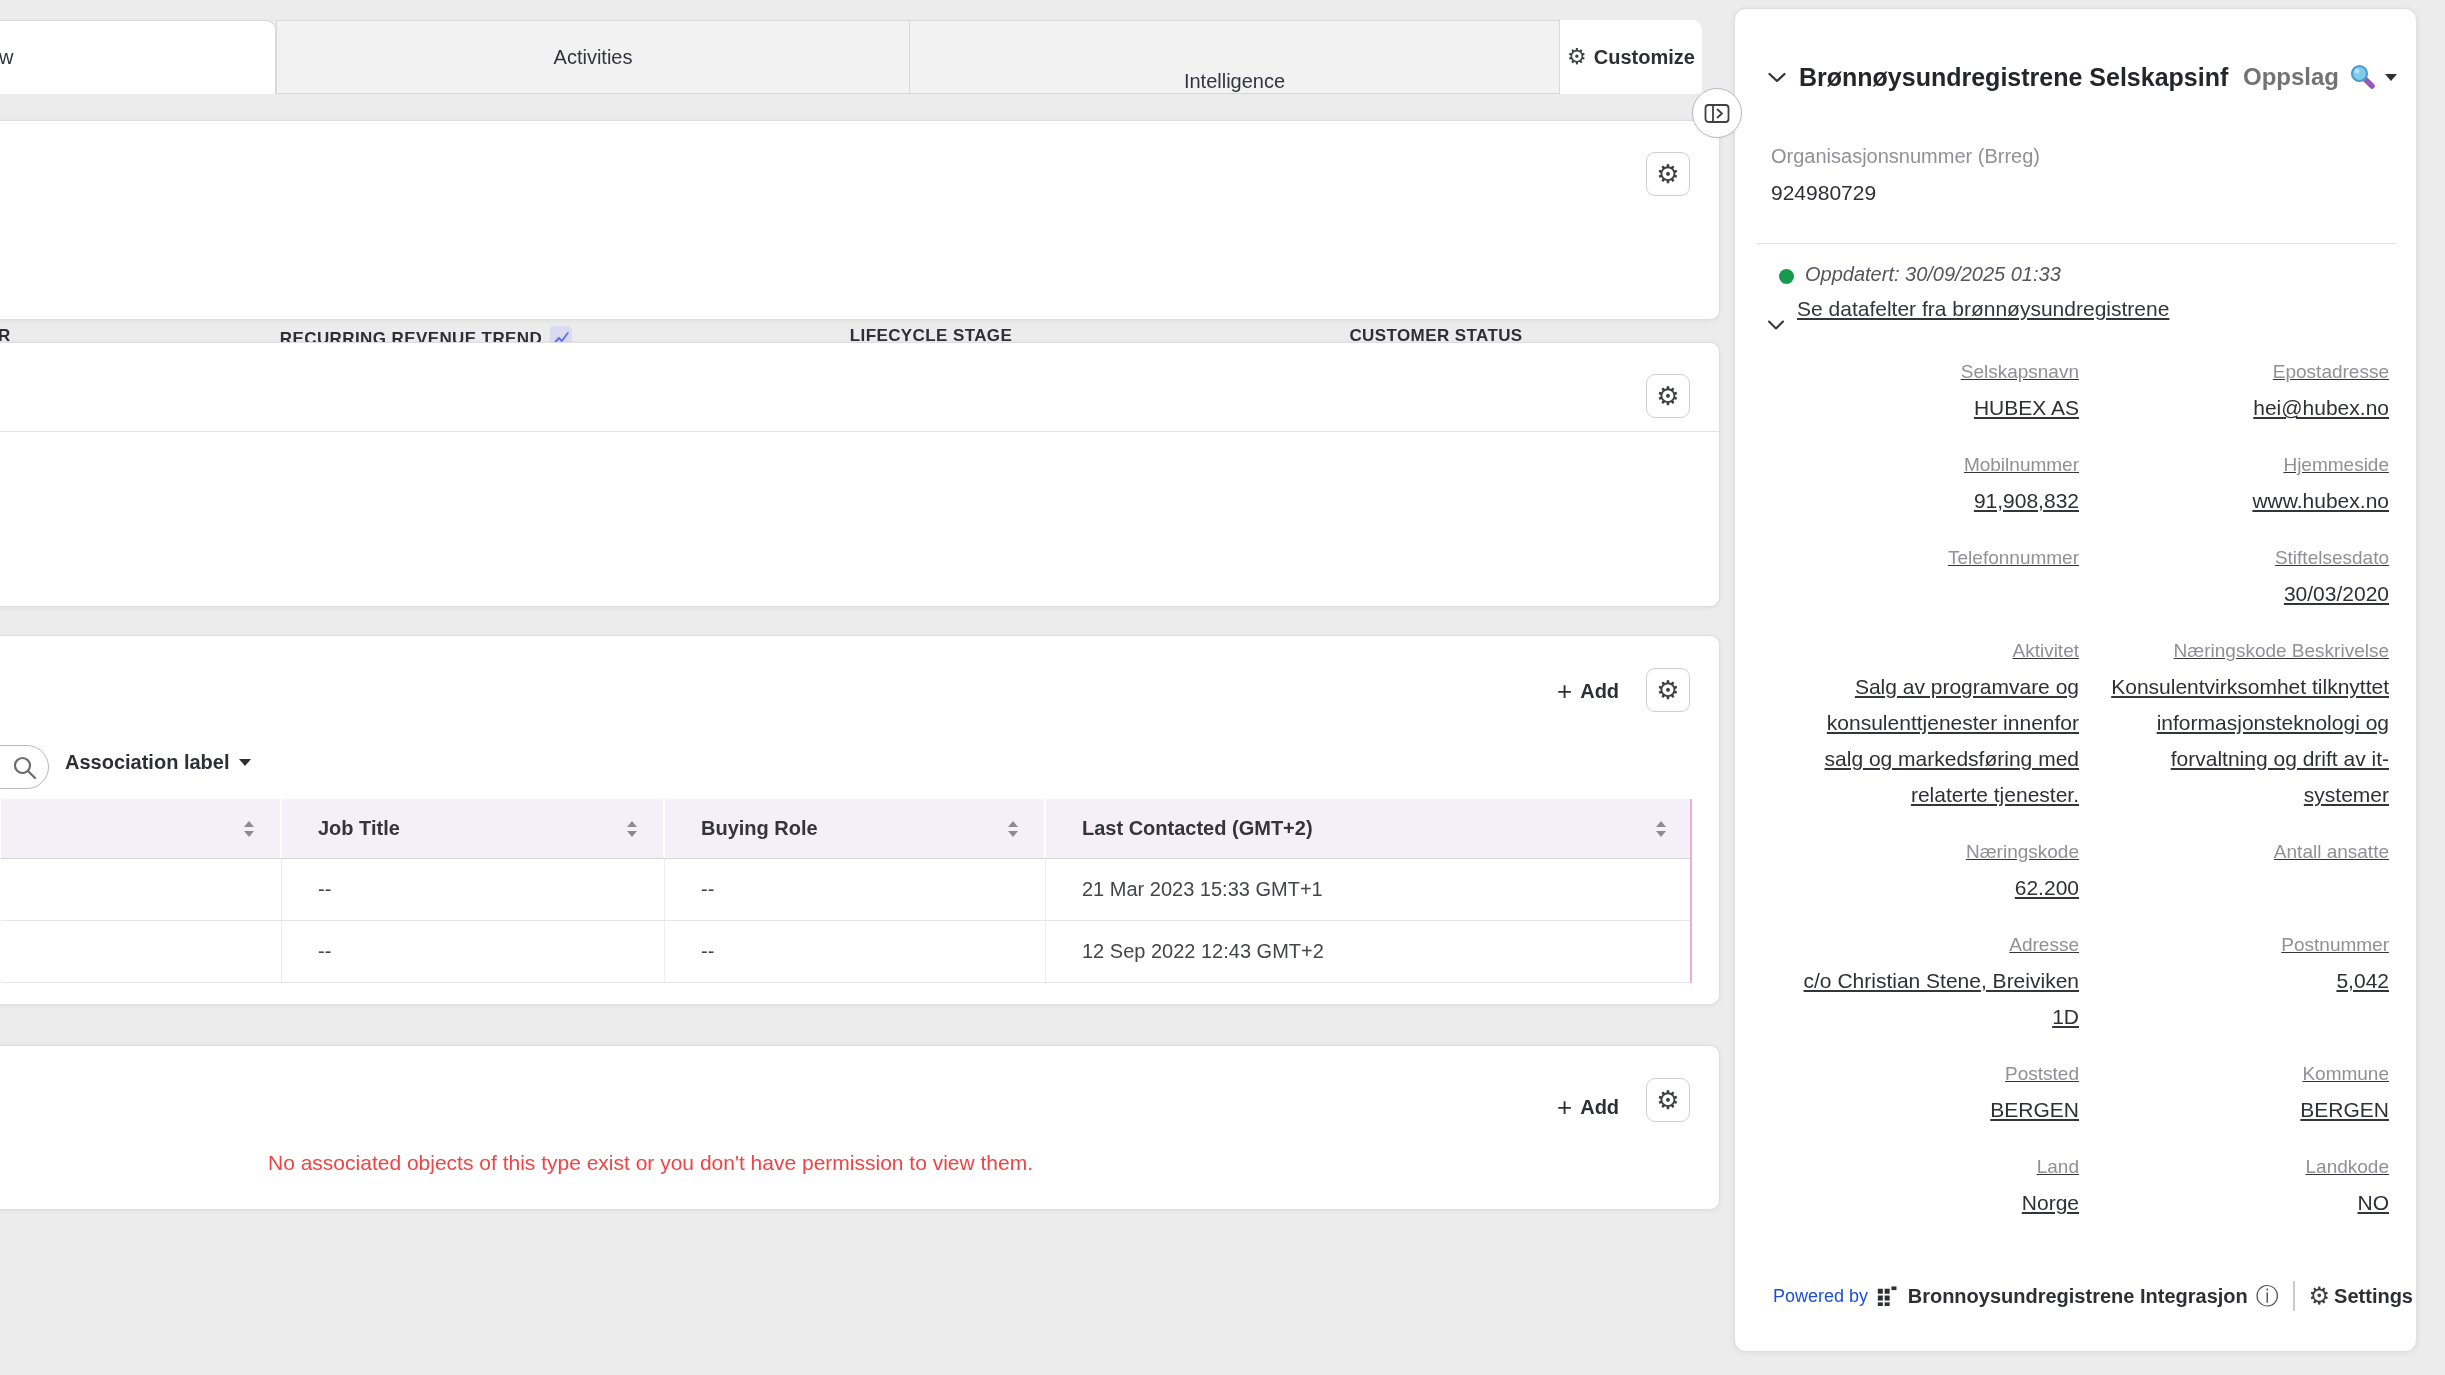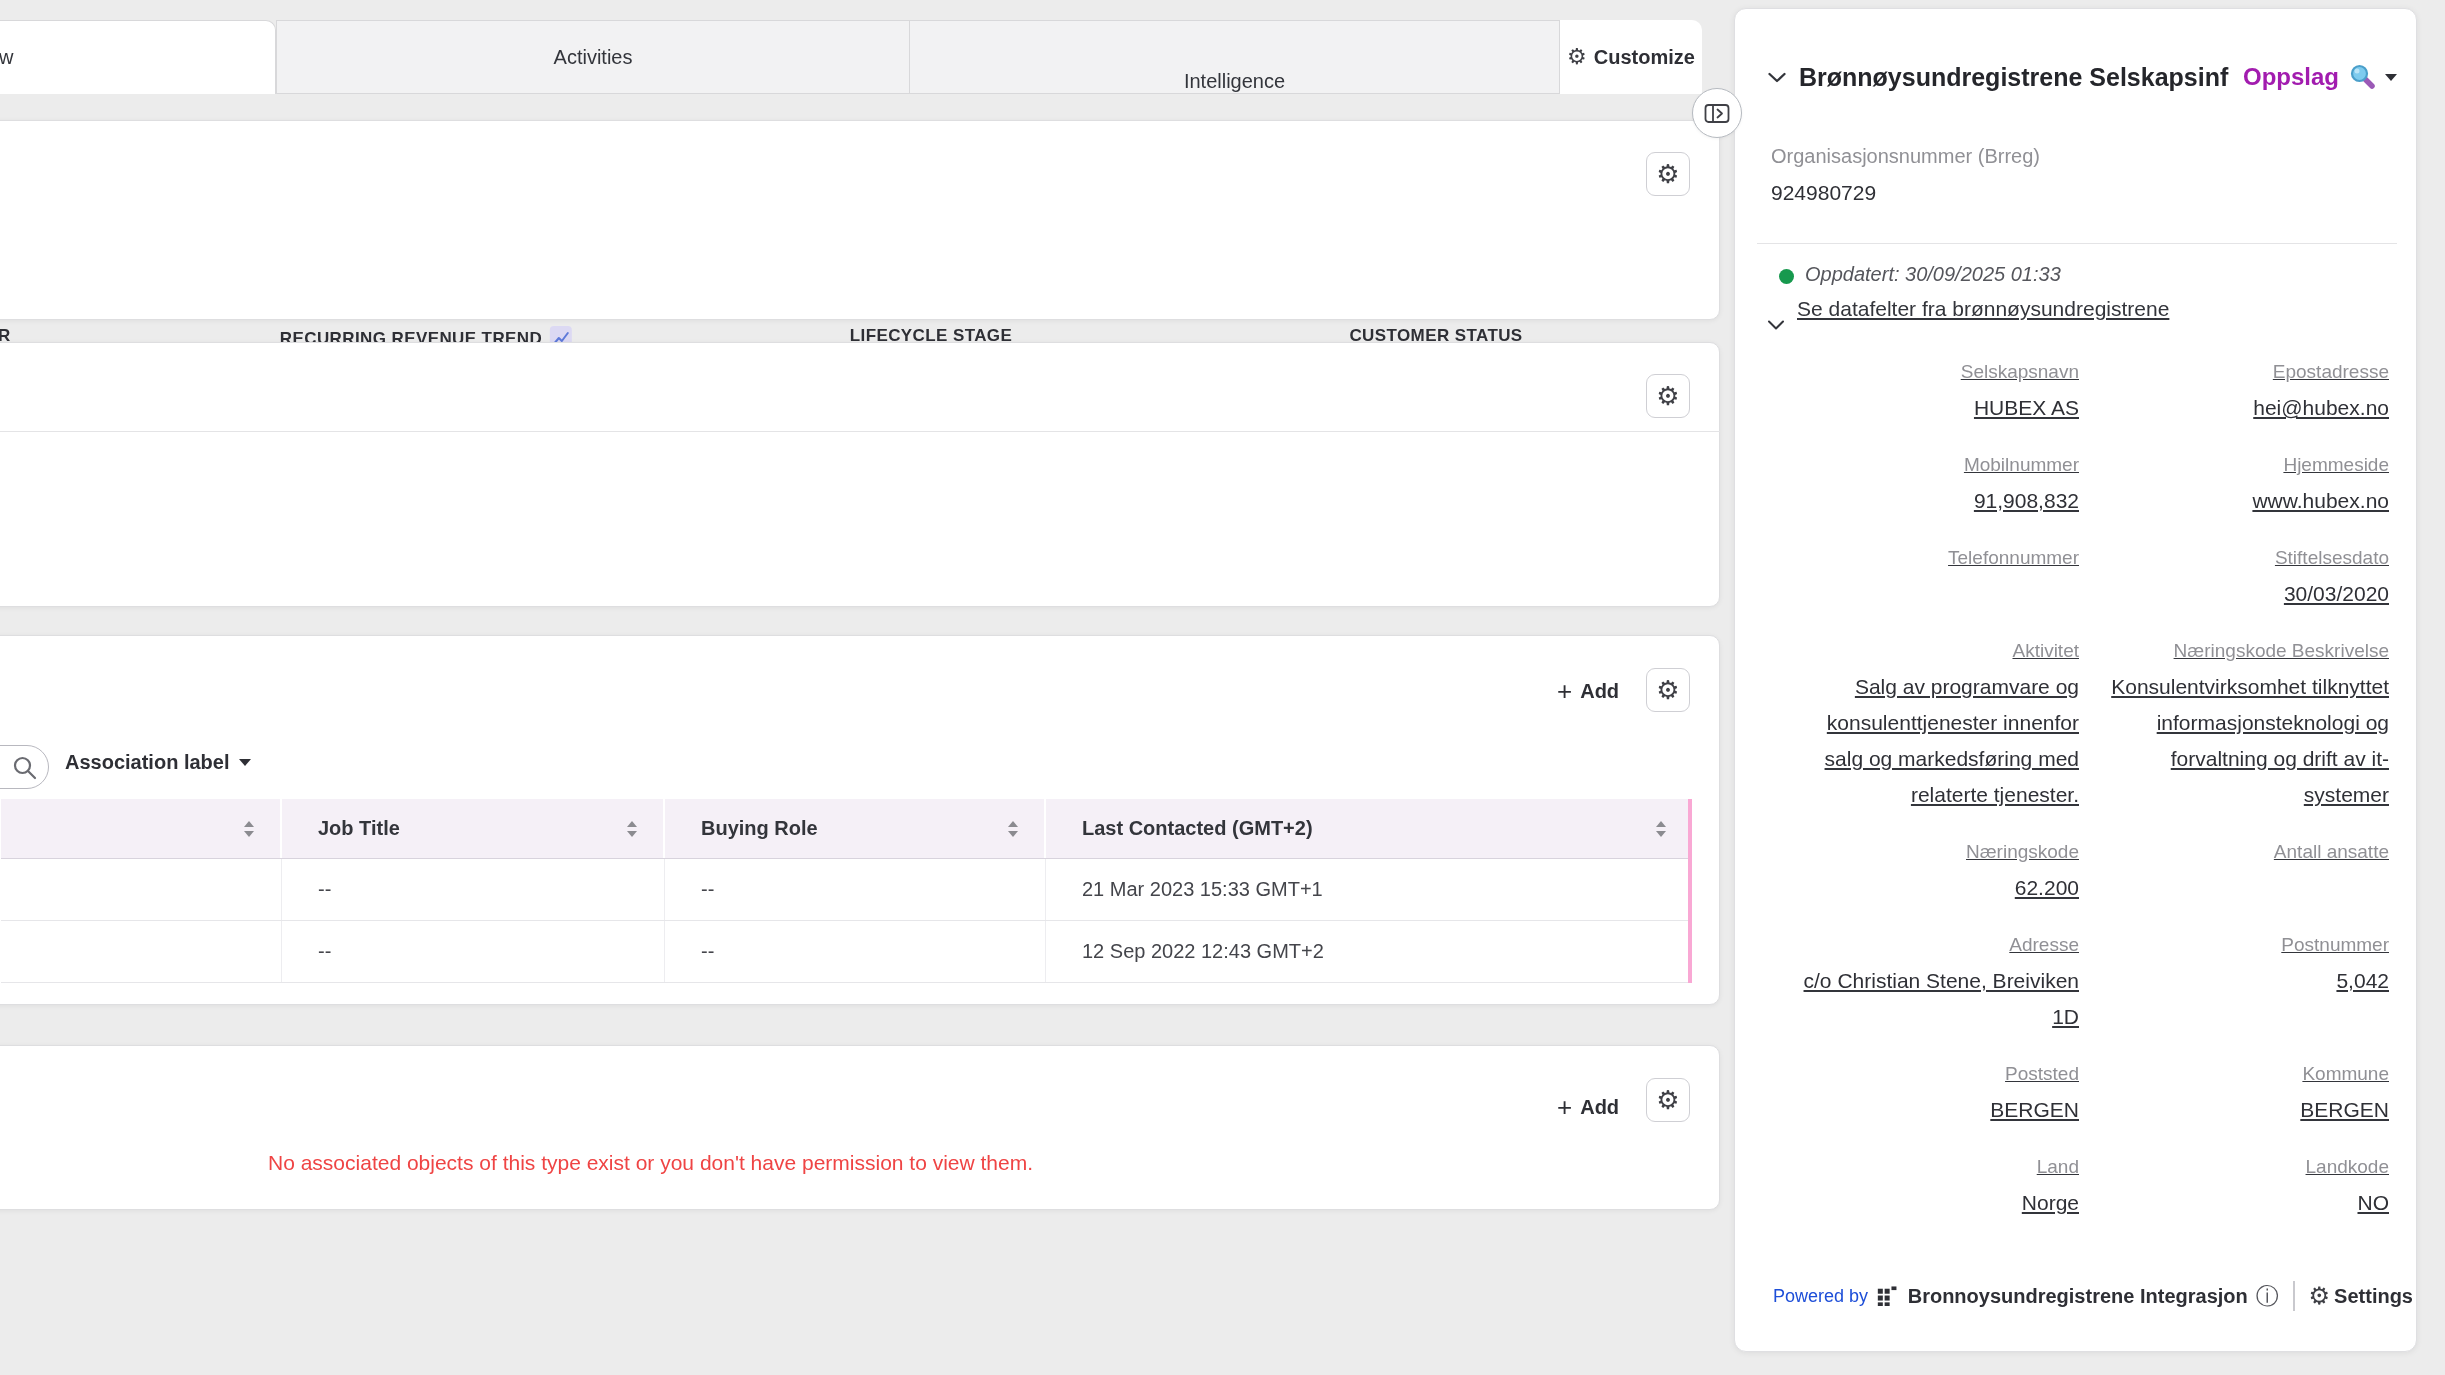--- a/index.html
+++ b/index.html
@@ -39,21 +39,21 @@
           border:2px solid #b3b3bb; border-radius:7px; font-size:21px; padding:0 20px; color:#33353b; }
 
   .search-pill { position:absolute; left:-40px; top:744px; width:88px; height:44px; border:1.5px solid #b8b8bf;
           border-radius:22px; background:#fff; }
   .assoc { position:absolute; left:64px; top:750px; display:flex; align-items:center; gap:9px;
           font-size:20px; font-weight:bold; color:#2e2f35; cursor:pointer; }
   .caret-down { width:0; height:0; border-left:6px solid transparent; border-right:6px solid transparent;
           border-top:7px solid #2e2f35; }
 
   
-  .assoc-table { position:absolute; left:0; top:798px; width:1691px; border-right:4px solid #f9a8d4; }
+  .assoc-table { position:absolute; left:0; top:798px; width:1691px; border-right:2px solid #f9a8d4; }
   .t-head { display:grid; grid-template-columns:281px 383px 381px 646px; height:60px; background:#f5f0f7;
           border-bottom:1px solid #d8d3dd; }
   .t-head .cell { display:flex; align-items:center; padding-left:36px; font-size:20px; font-weight:bold;
           color:#33353b; border-right:2px solid #ffffff; cursor:pointer; }
   .t-head .cell:last-child { border-right:none; }
   .sorter { margin-left:auto; margin-right:26px; display:flex; flex-direction:column; gap:4px; align-items:center; }
   .tri-up { width:0; height:0; border-left:5px solid transparent; border-right:5px solid transparent; border-bottom:6px solid #8b8b90; }
   .tri-dn { width:0; height:0; border-left:5px solid transparent; border-right:5px solid transparent; border-top:6px solid #8b8b90; }
   .t-row { display:grid; grid-template-columns:281px 383px 381px 646px; height:62px; background:#fff;
           border-bottom:1px solid #e6e6e9; }
@@ -67,21 +67,21 @@
   .collapse-btn { position:absolute; left:1692px; top:88px; width:50px; height:50px; border-radius:50%;
           background:#fff; border:1.5px solid #b6bac0; display:flex; align-items:center; justify-content:center;
           cursor:pointer; z-index:5; box-shadow:0 1px 3px rgba(0,0,0,.05); }
 
   
   .panel { position:absolute; left:1734px; top:8px; width:683px; height:1344px; background:#fff;
           border:1px solid #dfdfe2; border-radius:12px; box-shadow:0 1px 6px rgba(0,0,0,.07);text-align:right; }
   .panel .chev { position:absolute; }
   .panel-title { position:absolute; left:64px; top:54px; font-size:25px; font-weight:bold; color:#25262b; white-space:nowrap; }
   .oppslag { position:absolute; left:508px; top:54px; display:flex; align-items:center; gap:9px; cursor:pointer; }
-  .oppslag .lbl { font-size:24px; font-weight:bold; color:#a21caf; }
+  .oppslag .lbl { font-size:24px; font-weight:bold; color:#737373; }
   .field-label { font-size:19px; color:#909095; margin-bottom:7px; }
   .field-value { font-size:21px; color:#2f3036; line-height:36px; }
   .org-label { position:absolute; left:36px; top:136px; font-size:20px; color:#909095; }
   .org-value { position:absolute; left:36px; top:172px; font-size:21px; color:#2f3036; }
   .status-dot { position:absolute; left:44px; top:260px; width:15px; height:15px; border-radius:50%; background:#17994e; }
   .status-text { position:absolute; left:70px; top:254px; font-size:20px; font-style:italic; color:#55565c; }
   .section-label { position:absolute; left:62px; top:288px; font-size:21px; color:#33353b;text-decoration:underline; }
   .fields-grid { position:absolute; left:64px; top:352px; width:620px; display:grid;
           grid-template-columns:310px 310px; row-gap:28px; }
   .fields-grid .fcell { padding-right:30px;text-decoration:underline; }

